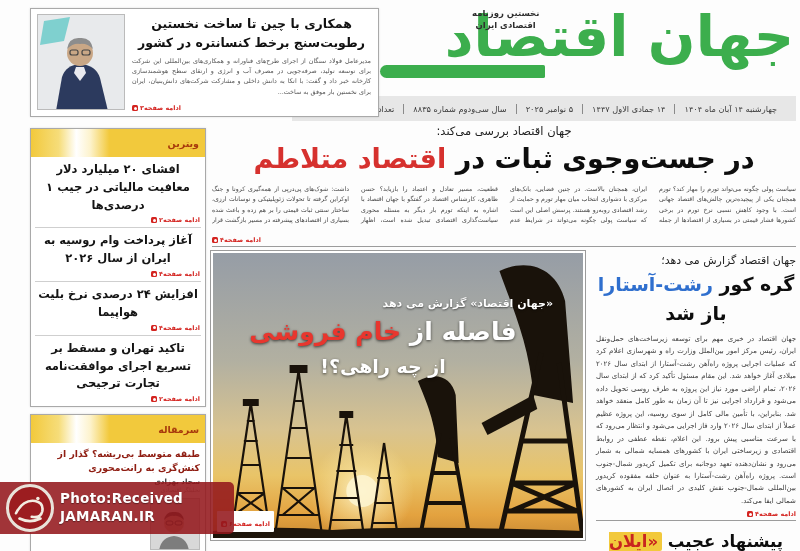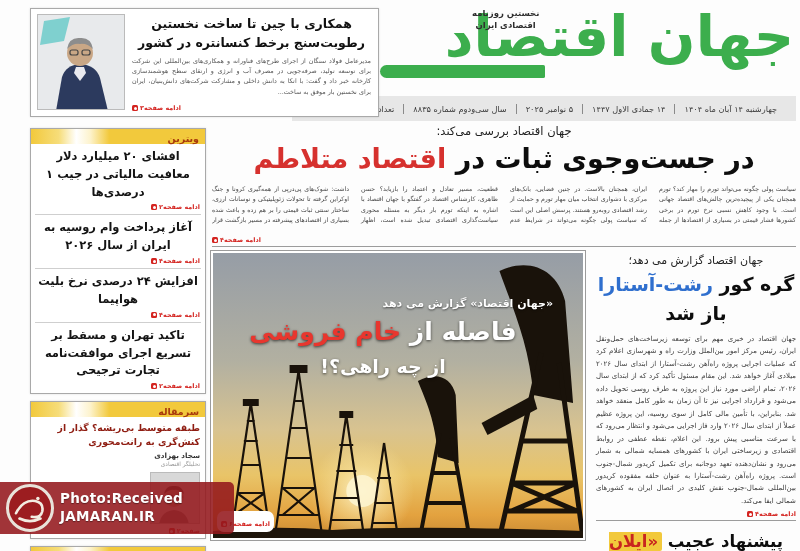--- a/index.html
+++ b/index.html
@@ -48,22 +48,22 @@
   .lead-kicker { text-align:center; font-size:11.5px; color:#222; margin-bottom:3px; }
   .lead-headline { text-align:center; font-size:27px; font-weight:bold; line-height:1.3; color:#0d0d0d; }
   .lead-headline .red { color:#d6312e; }
   .lead-cols { margin-top:8px; column-count:4; column-gap:12px; column-rule:none;
                font-size:6.2px; color:#444; text-align:justify; line-height:1.65; height:50px; overflow:hidden; }
   .lead-foot { display:flex; justify-content:flex-end; margin-top:2px; }
   .lead-rule { margin-top:2px; border-top:1.5px solid #9c9c9c; }
 
   
   .sidebar { left:30px; top:128px; width:176px; }
-  .sec-bar { height:15px; background:linear-gradient(to left,#f2c93c 0%,#f2c93c 55%,#fdf3cd 66%,#ffffff 74%,#f6dd7a 84%,#f2c93c 100%);
-             display:flex; align-items:flex-end; padding:0 6px; }
+  .sec-bar { height:28px; background:linear-gradient(to left,#f2c93c 0%,#f2c93c 55%,#fdf3cd 66%,#ffffff 74%,#f6dd7a 84%,#f2c93c 100%);
+             display:flex; align-items:center; padding:0 6px; }
   .sec-bar b { font-size:9.5px; color:#a83a0c; font-weight:bold; }
   .v-item { padding:4px 5px 3px; }
   .v-title { font-size:11.5px; font-weight:bold; color:#141414; text-align:center; line-height:1.55; }
   .v-tagrow { display:flex; justify-content:flex-start; margin-top:2px; }
   .v-div { border-top:1px solid #cfcfcf; margin:0 4px; }
 
   .op-box { margin-top:7px; }
   .op-row { display:flex; flex-direction:column; gap:5px; padding:4px 5px 3px; }
   .op-photo { width:50px; height:52px; border:1px solid #bbb; flex:none; position:relative; overflow:hidden; }
   .op-main { flex:1; display:flex; flex-direction:column; }
@@ -77,25 +77,25 @@
                background:#fff; padding:2px; }
   .photo-inner { position:relative; width:100%; height:100%; overflow:hidden; }
   .photo-inner svg { display:block; width:100%; height:100%; }
   .ph-kicker { position:absolute; top:44px; left:0; right:30px; text-align:right; font-size:11px;
                font-weight:bold; color:#fff; text-shadow:0 1px 2px rgba(0,0,0,.6); }
   .ph-h1 { position:absolute; top:64px; left:0; right:30px; text-align:center; font-size:25px;
            font-weight:bold; color:#fff; text-shadow:0 1px 3px rgba(0,0,0,.65); }
   .ph-h1 .red { color:#e8362e; }
   .ph-h2 { position:absolute; top:102px; left:0; right:30px; text-align:center; font-size:19px;
            font-weight:bold; color:#fff; text-shadow:0 1px 3px rgba(0,0,0,.65); }
-  .ph-tag { position:absolute; left:4px; bottom:6px; background:#fff; padding:1px 4px; border-radius:7px; }
+  .ph-tag { position:absolute; left:4px; bottom:6px; background:#fff; padding:1px 4px; border-radius:1px; }
 
   
   .rcol { left:596px; top:254px; width:200px; }
-  .r-kicker { text-align:center; font-size:11px; color:#222; }
+  .r-kicker { font-size:11px; color:#222; }
   .r-headline { text-align:center; font-size:19px; font-weight:bold; color:#0d0d0d; line-height:1.5; margin-top:3px; }
   .r-headline .blue { color:#2f6fce; }
   .r-body { margin-top:6px; font-size:7px; color:#3a3a3a; text-align:justify; line-height:1.78; }
   .r-foot { display:flex; justify-content:flex-start; margin-top:3px; }
   .r-rule { border-top:1.5px solid #9c9c9c; margin-top:2px; }
   .musk { text-align:center; font-size:16.5px; font-weight:bold; color:#0d0d0d; line-height:1.6; margin-top:8px; }
   .musk .hl { background:#f2c93c; color:#c8251f; padding:0 4px; border-radius:2px; }
 
   
   .watermark { left:0; top:482px; width:234px; height:52px; background:rgba(148,24,28,.88);

